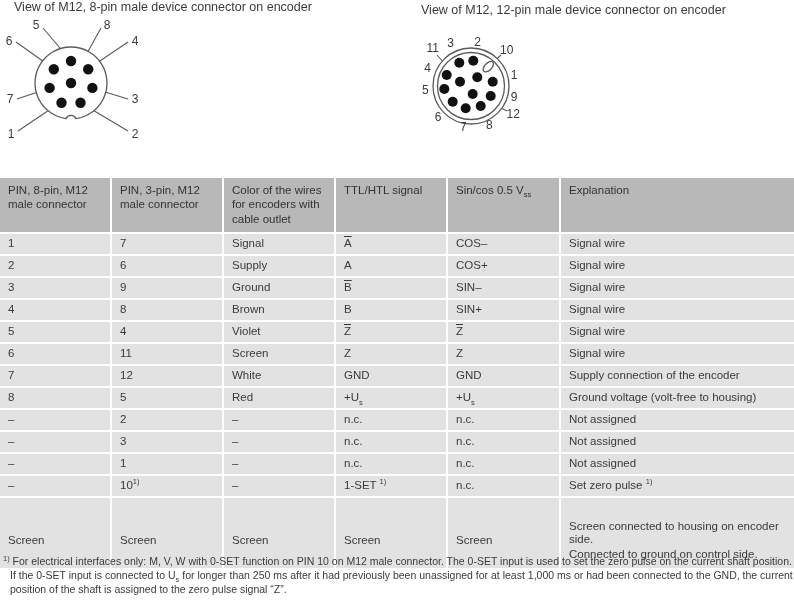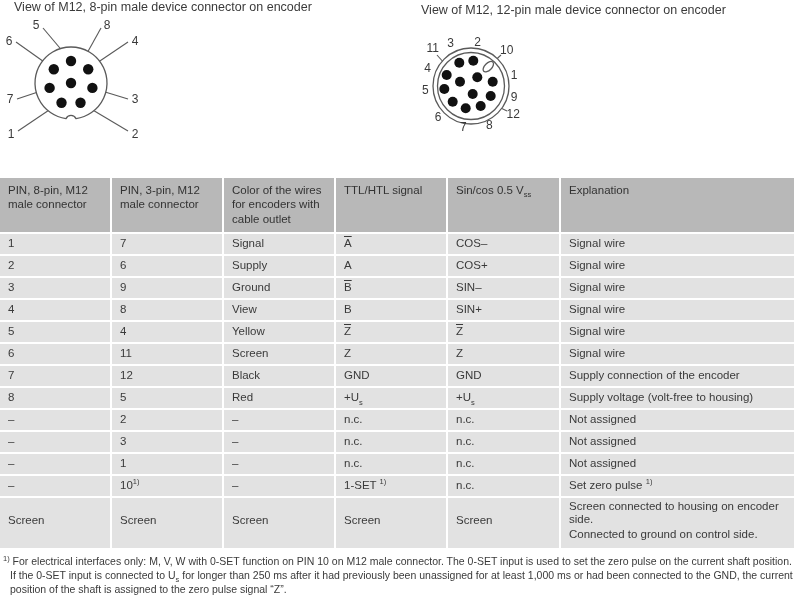--- a/index.html
+++ b/index.html
@@ -29,21 +29,21 @@
     border-right:2px solid #ffffff;border-bottom:2px solid #ffffff;
     font-size:11.5px;vertical-align:middle;
     padding:2px 8px;text-align:left;
   }
   th:last-child,td:last-child{border-right:none;}
   thead th{
     background:#b8b8b8;color:#333333;font-weight:normal;
     vertical-align:top;padding-top:5px;height:56px;line-height:1.25;
   }
   tbody td{background:#e2e2e2;height:22px;line-height:1.15;}
-  tbody tr.tall td{height:auto;padding-top:0;padding-bottom:4px;}
+  tbody tr.tall td{height:auto;padding-top:20px;padding-bottom:4px;}
   tbody tr.tall td div{margin:2px 0;}
   sup{font-size:7.5px;vertical-align:super;line-height:0;}
   sub{font-size:7.5px;vertical-align:sub;line-height:0;margin-top:40px;}
   .ovl{text-decoration:overline;}
 
   #footnote{
     position:absolute;left:3px;top:555px;width:786px;
     font-size:10.5px;line-height:1.32;color:#3a3a3a;
     padding-left:7px;text-indent:-7px;
   }
@@ -167,56 +167,56 @@
         <td>3</td>
         <td>9</td>
         <td>Ground</td>
         <td><span class="ovl">B</span></td>
         <td>SIN–</td>
         <td>Signal wire</td>
       </tr>
       <tr>
         <td>4</td>
         <td>8</td>
-        <td>View</td>
+        <td>Brown</td>
         <td>B</td>
         <td>SIN+</td>
         <td>Signal wire</td>
       </tr>
       <tr>
         <td>5</td>
         <td>4</td>
-        <td>Yellow</td>
+        <td>Violet</td>
         <td><span class="ovl">Z</span></td>
         <td><span class="ovl">Z</span></td>
         <td>Signal wire</td>
       </tr>
       <tr>
         <td>6</td>
         <td>11</td>
         <td>Screen</td>
         <td>Z</td>
         <td>Z</td>
         <td>Signal wire</td>
       </tr>
       <tr>
         <td>7</td>
         <td>12</td>
-        <td>Black</td>
+        <td>White</td>
         <td>GND</td>
         <td>GND</td>
         <td>Supply connection of the encoder</td>
       </tr>
       <tr>
         <td>8</td>
         <td>5</td>
         <td>Red</td>
         <td><span>+U</span><sub>s</sub></td>
         <td><span>+U</span><sub>s</sub></td>
-        <td>Supply voltage (volt-free to housing)</td>
+        <td>Ground voltage (volt-free to housing)</td>
       </tr>
       <tr>
         <td>–</td>
         <td>2</td>
         <td>–</td>
         <td>n.c.</td>
         <td>n.c.</td>
         <td>Not assigned</td>
       </tr>
       <tr>

